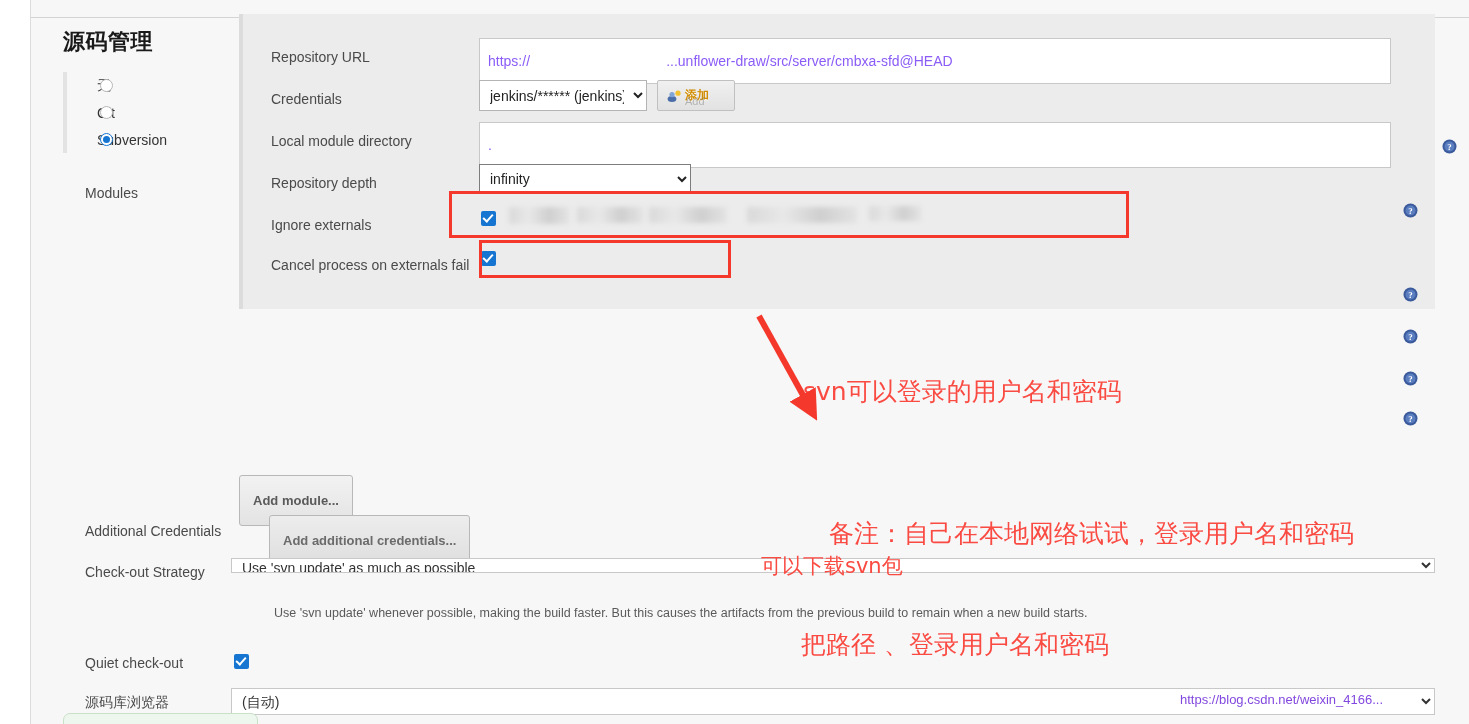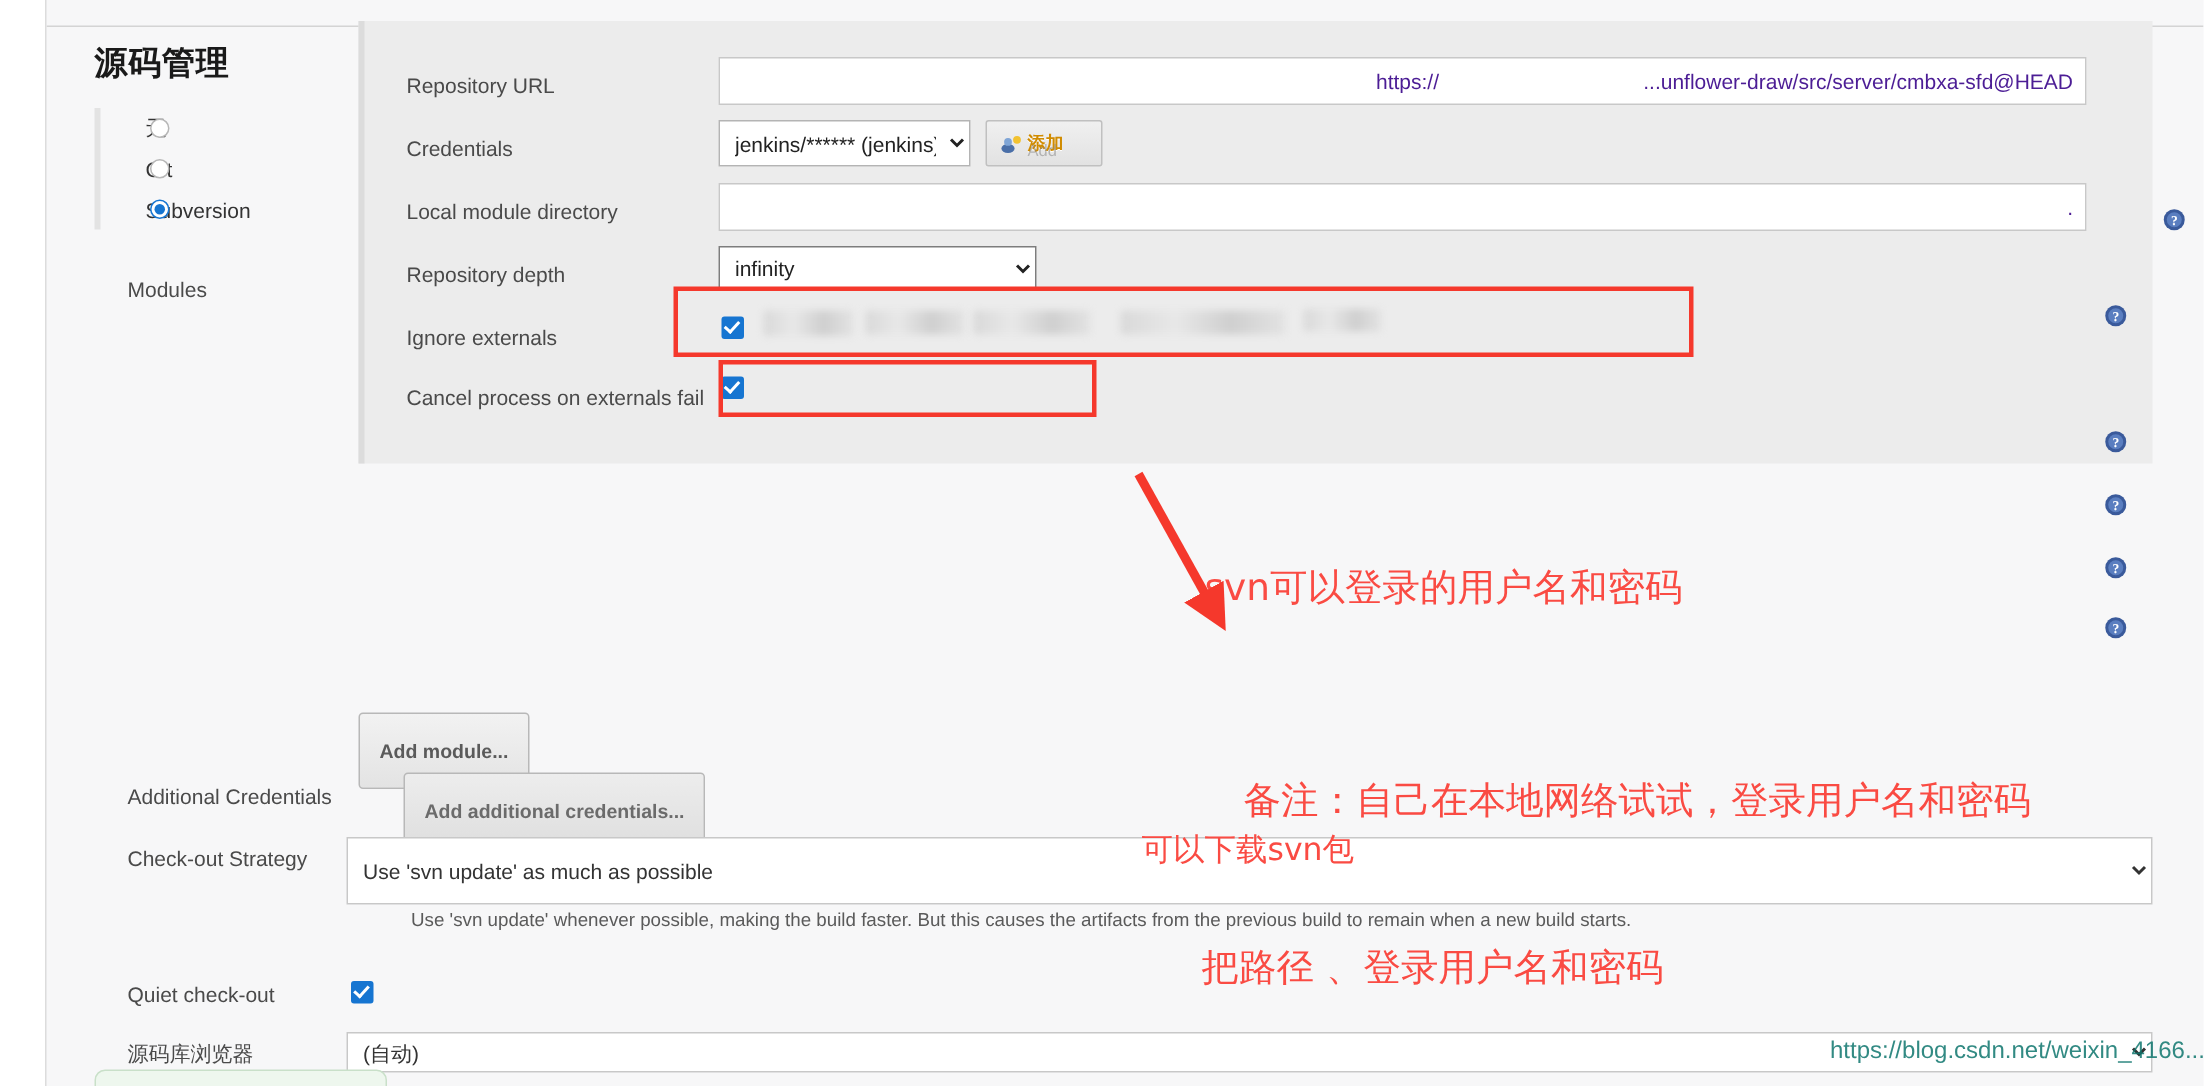--- a/index.html
+++ b/index.html
@@ -67,24 +67,23 @@
 
   .mrow { position:absolute; left:0; width:100%; height:42px; }
   .mlabel {
     position:absolute; left:28px; top:11px;
     font-size:14px; color:#4a4a4a; white-space:nowrap;
   }
   .mctl { position:absolute; left:236px; top:0px; }
 
   input.txt {
     border:1px solid #c8c8c8; background:#fff;
-    height:32px; font-size:14px; color:#4c1d95;
+    height:46px; font-size:14px; color:#8b5cf6;
     padding:0 8px; outline:none;
     font-family:"Liberation Sans","DejaVu Sans",sans-serif;
-    text-align:right;
   }
   select.sel {
     border:1px solid #7d7d7d; background:#fff;
     height:30px; font-size:14px; color:#222;
     padding:0 6px; outline:none;
     font-family:"Liberation Sans","DejaVu Sans",sans-serif;
   }
 
   .chk {
     width:15px; height:15px; border-radius:2px;
@@ -166,22 +165,22 @@
     color:#fa4b43;
     font-family:"DejaVu Sans","Liberation Sans",sans-serif;
     white-space:nowrap;
   }
   .redbox {
     position:absolute; border:3px solid #f5382c;
   }
 
   
   #watermark {
-    position:absolute; left:1189px; top:692px;
-    font-size:16px; color:#0f766e; opacity:.85;
+    position:absolute; left:1149px; top:692px;
+    font-size:13px; color:#6d28d9; opacity:.85;
     font-family:"Liberation Sans","DejaVu Sans",sans-serif;
     pointer-events:none;
   }
 
   
   #green-panel {
     position:absolute; left:32px; top:713px;
     width:195px; height:40px;
     background:#eef7ee;
     border:1px solid #c9e0c9;
@@ -323,21 +322,21 @@
     <button class="btn">Add module...</button>
   </div>
 
   <div class="lowlabel" style="left:54px; top:523px;">Additional Credentials</div>
   <div style="position:absolute; left:238px; top:515px;">
     <button class="btn addcred">Add additional credentials...</button>
   </div>
 
   <div class="lowlabel" style="left:54px; top:564px;">Check-out Strategy</div>
   <div style="position:absolute; left:200px; top:558px;">
-    <select class="wide" style="width:1204px; height:45px;">
+    <select class="wide" style="width:1204px; height:15px;">
       <option>Use 'svn update' as much as possible</option>
     </select>
   </div>
   <div class="helptext" style="left:243px; top:606px; width:1160px;">Use 'svn update' whenever possible, making the build faster. But this causes the artifacts from the previous build to remain when a new build starts.</div>
 
   <div class="lowlabel" style="left:54px; top:655px;">Quiet check-out</div>
   <span class="chk" style="position:absolute; left:203px; top:654px;"></span>
 
   <div class="lowlabel" style="left:54px; top:694px;">源码库浏览器</div>
   <div style="position:absolute; left:200px; top:688px;">

